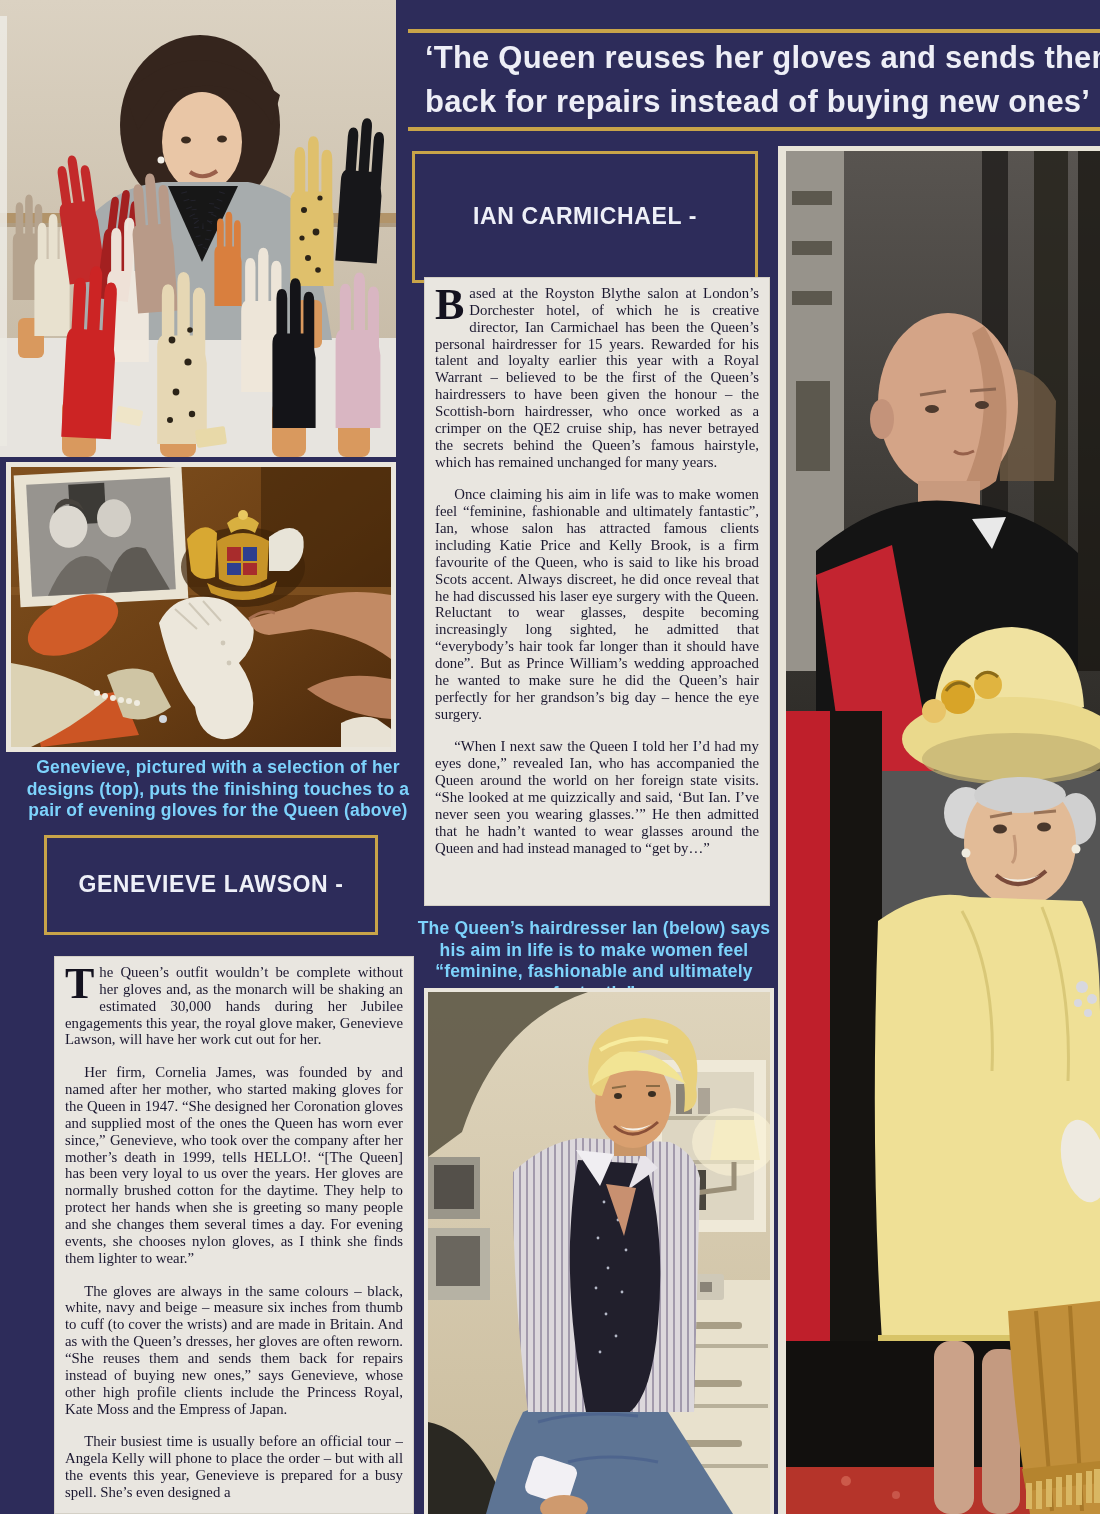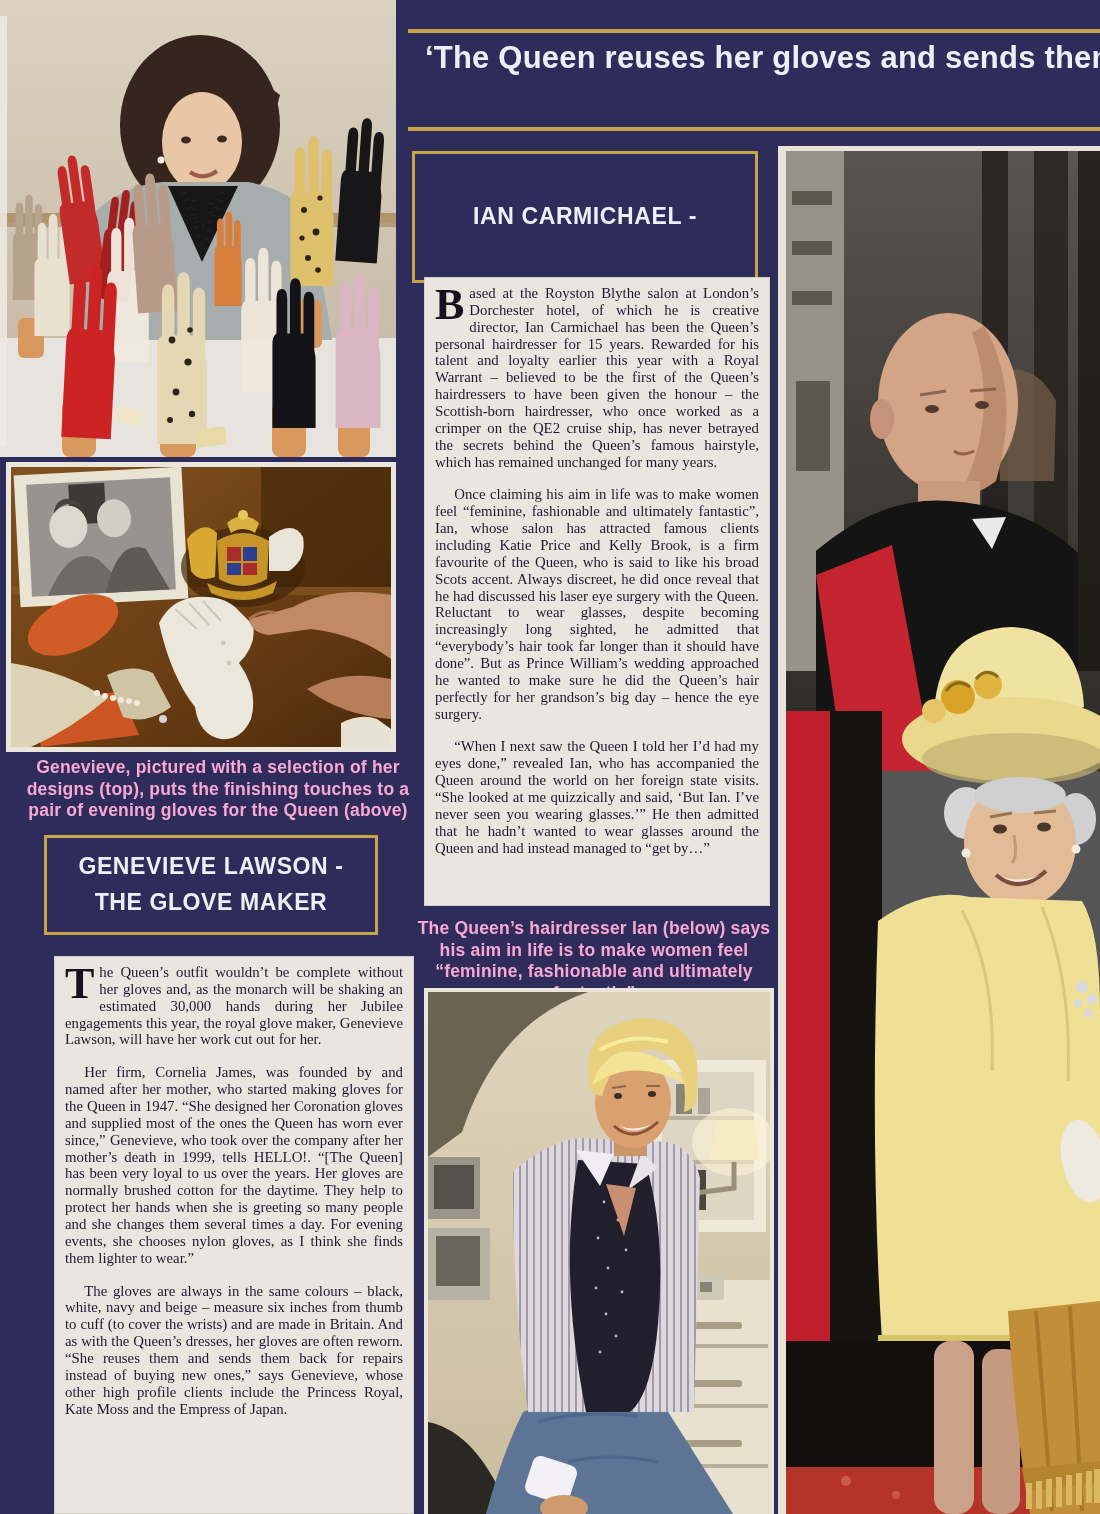--- a/index.html
+++ b/index.html
@@ -27,21 +27,21 @@
     color:#1b1830; text-align:justify; padding:8px 11px; overflow:hidden;
     box-shadow:0 0 0 1px #d4d0c6 inset;
   }
   .article p{margin:0;}
   .article p + p{text-indent:1.3em;margin-top:16px;}
   .dropcap{
     float:left; font-weight:bold; font-size:44px; line-height:33px;
     padding:3px 5px 0 0; color:#14121f;
   }
   .caption{
-    position:absolute; text-align:center; color:#f9a8d4; font-weight:bold;
+    position:absolute; text-align:center; color:#7dd3fc; font-weight:bold;
     font-size:17.5px; line-height:1.24; letter-spacing:.2px;
   }
   .photo{position:absolute; overflow:hidden; background:#555;}
   .photo svg{display:block; width:100%; height:100%;}
   .white-border{border:5px solid #eae6dc; box-sizing:border-box;}
   .scan-strip{position:absolute; background:#ece9e2; opacity:.88;}
 </style>
 </head>
 <body>
 
@@ -189,33 +189,34 @@
           <circle cx="126" cy="236" r="3"></circle>
       </g>
       <circle cx="152" cy="252" r="4" fill="#d2d7dd"></circle>
     </svg>
   </div>
 
   <div class="caption" style="left:26px;top:757px;width:384px;">Genevieve, pictured with a selection of her designs (top), puts the finishing touches to a pair of evening gloves for the Queen (above)</div>
 
   <div class="headerbox" style="left:44px;top:835px;width:334px;height:100px;">
     <div>GENEVIEVE LAWSON -</div>
-    <div>THE GLOVE MAKER</div>
   </div>
 
   <div class="article" style="left:54px;top:956px;width:360px;height:558px;">
     <p><span class="dropcap">T</span><span>he Queen’s outfit wouldn’t be complete without her gloves and, as the monarch will be shaking an estimated 30,000 hands during her Jubilee engagements this year, the royal glove maker, Genevieve Lawson, will have her work cut out for her.</span></p>
     <p>Her firm, Cornelia James, was founded by and named after her mother, who started making gloves for the Queen in 1947. “She designed her Coronation gloves and supplied most of the ones the Queen has worn ever since,” Genevieve, who took over the company after her mother’s death in 1999, tells HELLO!. “[The Queen] has been very loyal to us over the years. Her gloves are normally brushed cotton for the daytime. They help to protect her hands when she is greeting so many people and she changes them several times a day. For evening events, she chooses nylon gloves, as I think she finds them lighter to wear.”</p>
     <p>The gloves are always in the same colours – black, white, navy and beige – measure six inches from thumb to cuff (to cover the wrists) and are made in Britain. And as with the Queen’s dresses, her gloves are often reworn. “She reuses them and sends them back for repairs instead of buying new ones,” says Genevieve, whose other high profile clients include the Princess Royal, Kate Moss and the Empress of Japan.</p>
+    <p>Their busiest time is usually before an official tour – Angela Kelly will phone to place the order – but with all the events this year, Genevieve is prepared for a busy spell. She’s even designed a</p>
   </div>
 
   <div class="gold-line" style="left:408px;top:29px;width:692px;"></div>
   <div class="gold-line" style="left:408px;top:127px;width:692px;"></div>
   <div class="banner-text">
     <div>‘The Queen reuses her gloves and sends them</div>
+    <div>back for repairs instead of buying new ones’</div>
   </div>
 
   <div class="headerbox" style="left:412px;top:151px;width:346px;height:132px;">
     <div>IAN CARMICHAEL -</div>
   </div>
 
   <div class="article" style="left:424px;top:277px;width:346px;height:629px;">
     <p><span class="dropcap">B</span><span>ased at the Royston Blythe salon at London’s Dorchester hotel, of which he is creative director, Ian Carmichael has been the Queen’s personal hairdresser for 15 years. Rewarded for his talent and loyalty earlier this year with a Royal Warrant – believed to be the first of the Queen’s hairdressers to have been given the honour – the Scottish-born hairdresser, who once worked as a crimper on the QE2 cruise ship, has never betrayed the secrets behind the Queen’s famous hairstyle, which has remained unchanged for many years.</span></p>
     <p>Once claiming his aim in life was to make women feel “feminine, fashionable and ultimately fantastic”, Ian, whose salon has attracted famous clients including Katie Price and Kelly Brook, is a firm favourite of the Queen, who is said to like his broad Scots accent. Always discreet, he did once reveal that he had discussed his laser eye surgery with the Queen. Reluctant to wear glasses, despite becoming increasingly long sighted, he admitted that “everybody’s hair took far longer than it should have done”. But as Prince William’s wedding approached he wanted to make sure he did the Queen’s hair perfectly for her grandson’s big day – hence the eye surgery.</p>
     <p>“When I next saw the Queen I told her I’d had my eyes done,” revealed Ian, who has accompanied the Queen around the world on her foreign state visits. “She looked at me quizzically and said, ‘But Ian. I’ve never seen you wearing glasses.’” He then admitted that he hadn’t wanted to wear glasses around the Queen and had instead managed to “get by…”</p>

